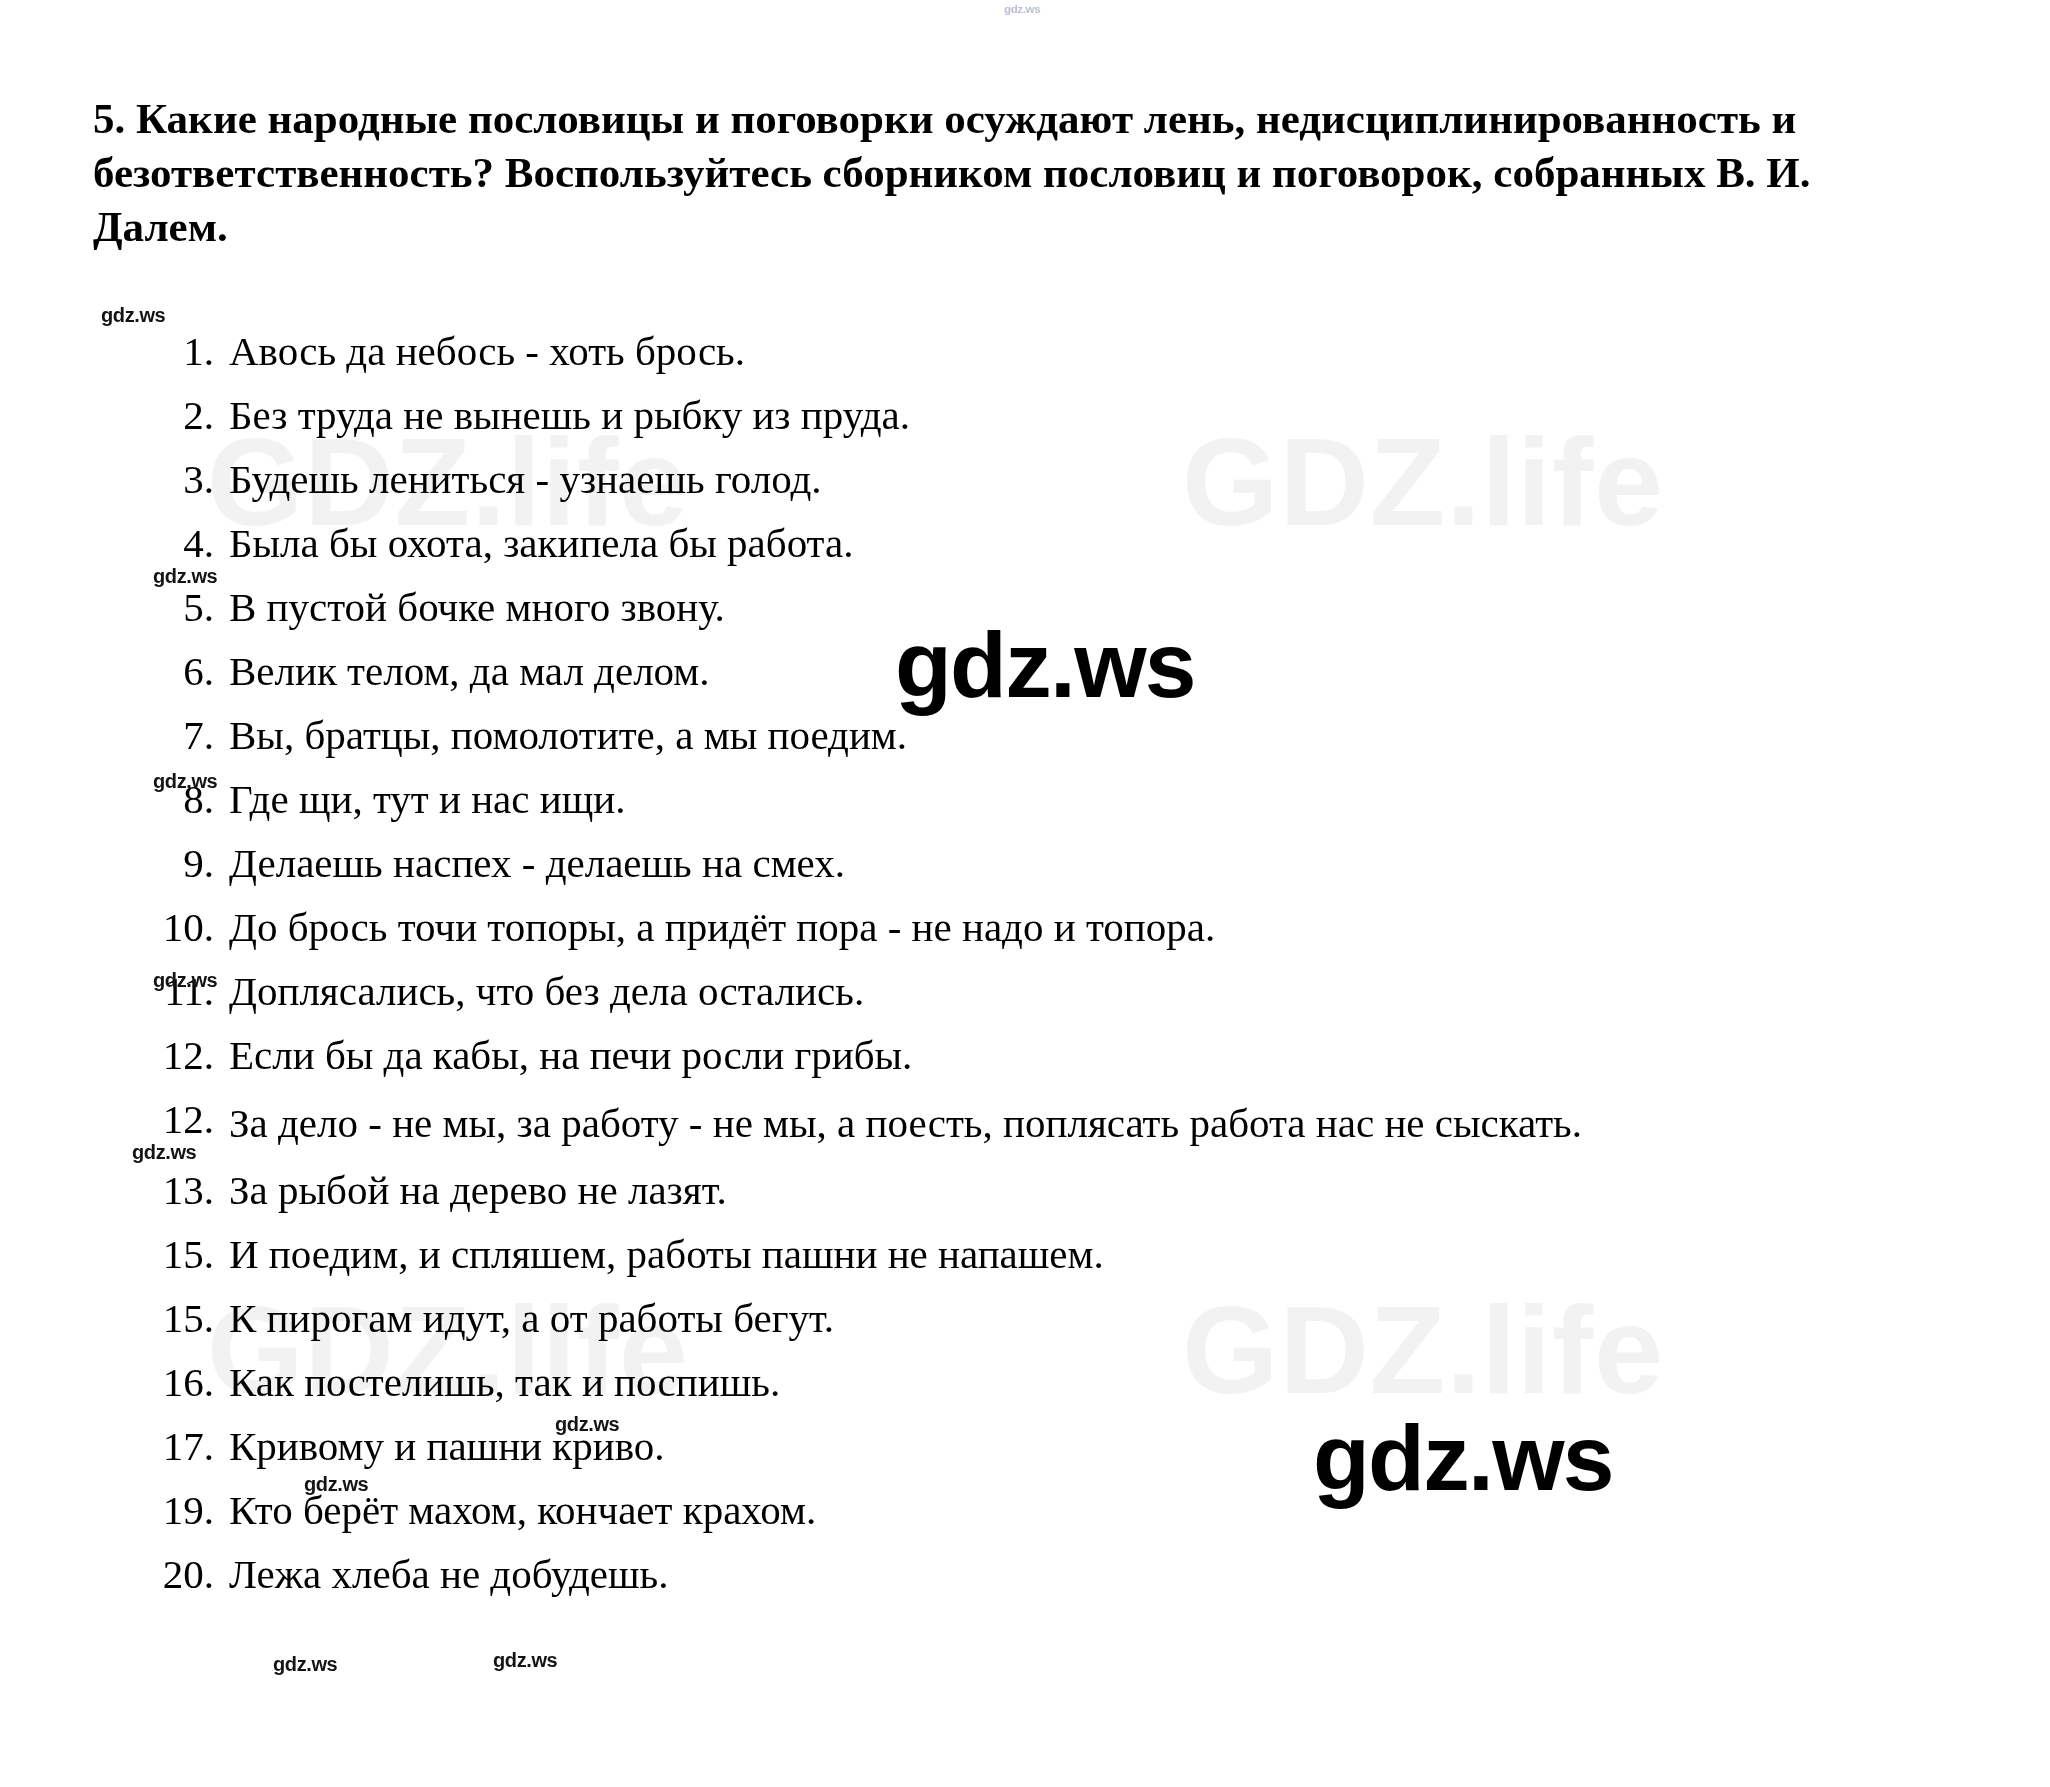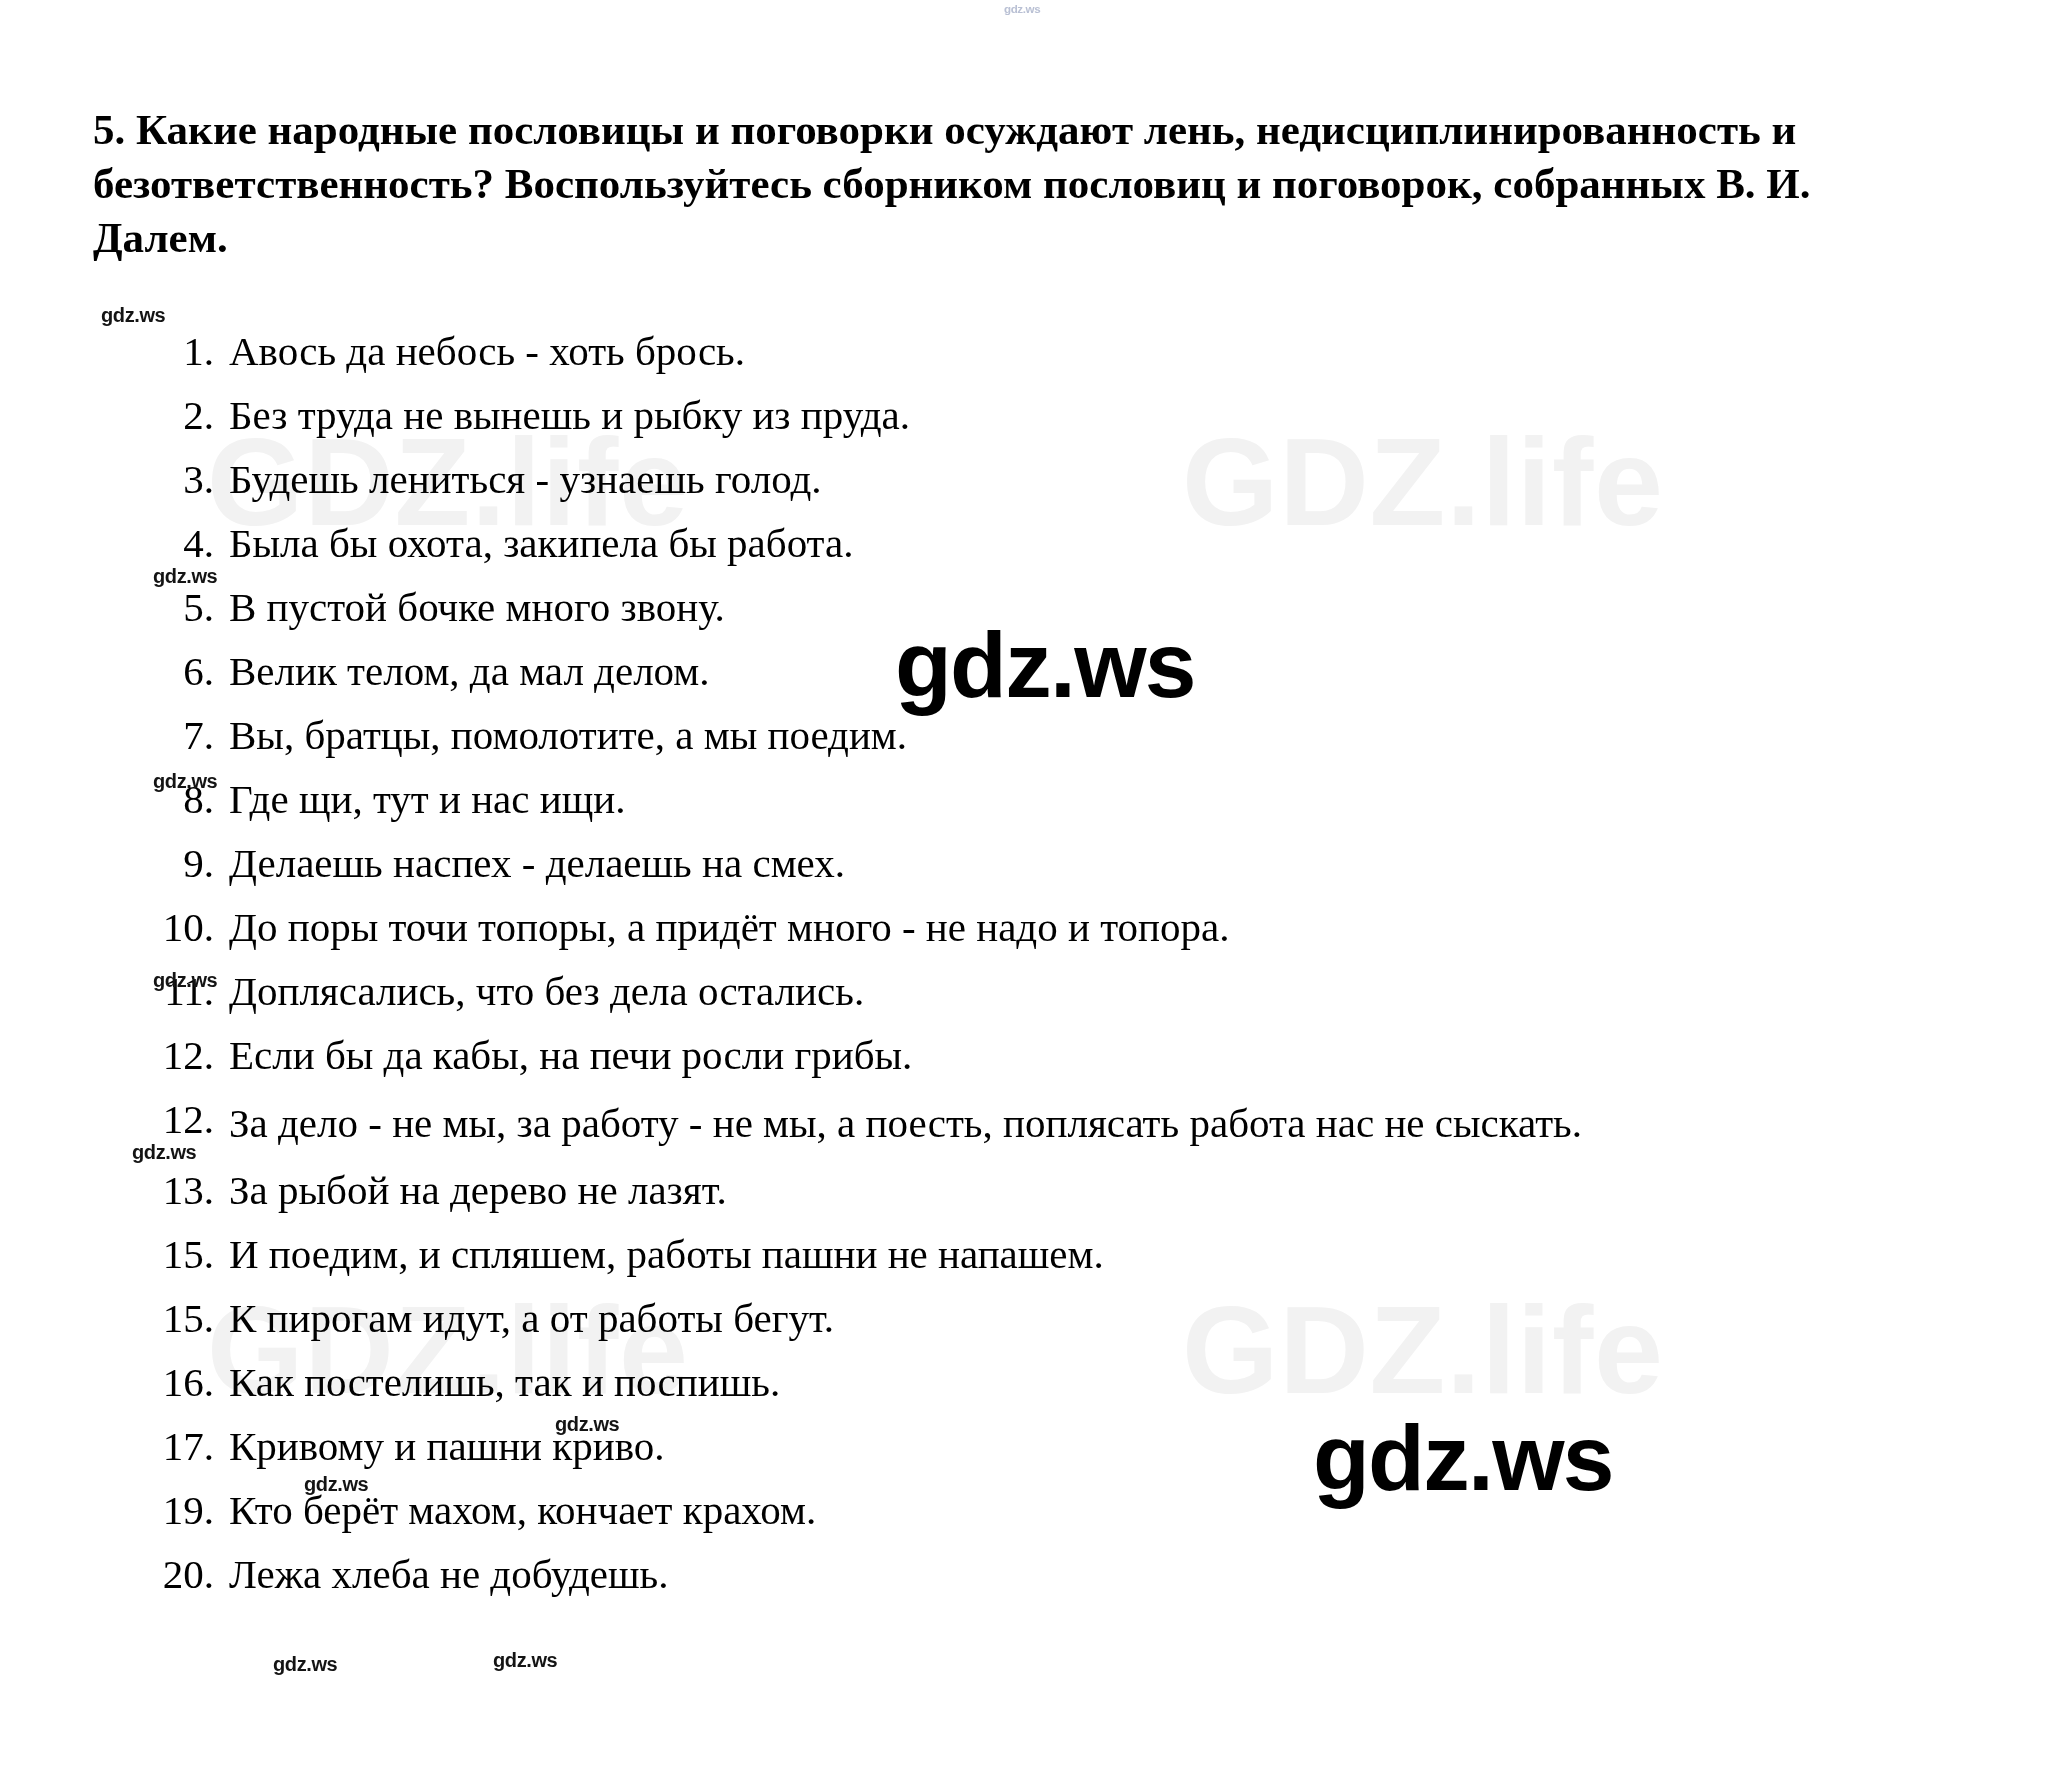--- a/index.html
+++ b/index.html
@@ -34,21 +34,21 @@
     top: 0;
     left: 0;
     width: 2051px;
     height: 1788px;
     padding: 0;
   }
 
   .task-question {
     position: absolute;
     left: 93px;
-    top: 103px;
+    top: 92px;
     width: 1802px;
     font-family: "Liberation Serif", serif;
     font-weight: bold;
     font-size: 43px;
     line-height: 1.26;
     color: #000000;
   }
 
   .list {
     position: absolute;
@@ -161,21 +161,21 @@
       <div class="li-text">Где щи, тут и нас ищи.</div>
     </div>
 
     <div class="list-item">
       <div class="li-num">9.</div>
       <div class="li-text">Делаешь наспех - делаешь на смех.</div>
     </div>
 
     <div class="list-item">
       <div class="li-num">10.</div>
-      <div class="li-text">До поры точи топоры, а придёт много - не надо и топора.</div>
+      <div class="li-text">До брось точи топоры, а придёт пора - не надо и топора.</div>
     </div>
 
     <div class="list-item">
       <div class="li-num">11.</div>
       <div class="li-text">Доплясались, что без дела остались.</div>
     </div>
 
     <div class="list-item">
       <div class="li-num">12.</div>
       <div class="li-text">Если бы да кабы, на печи росли грибы.</div>

